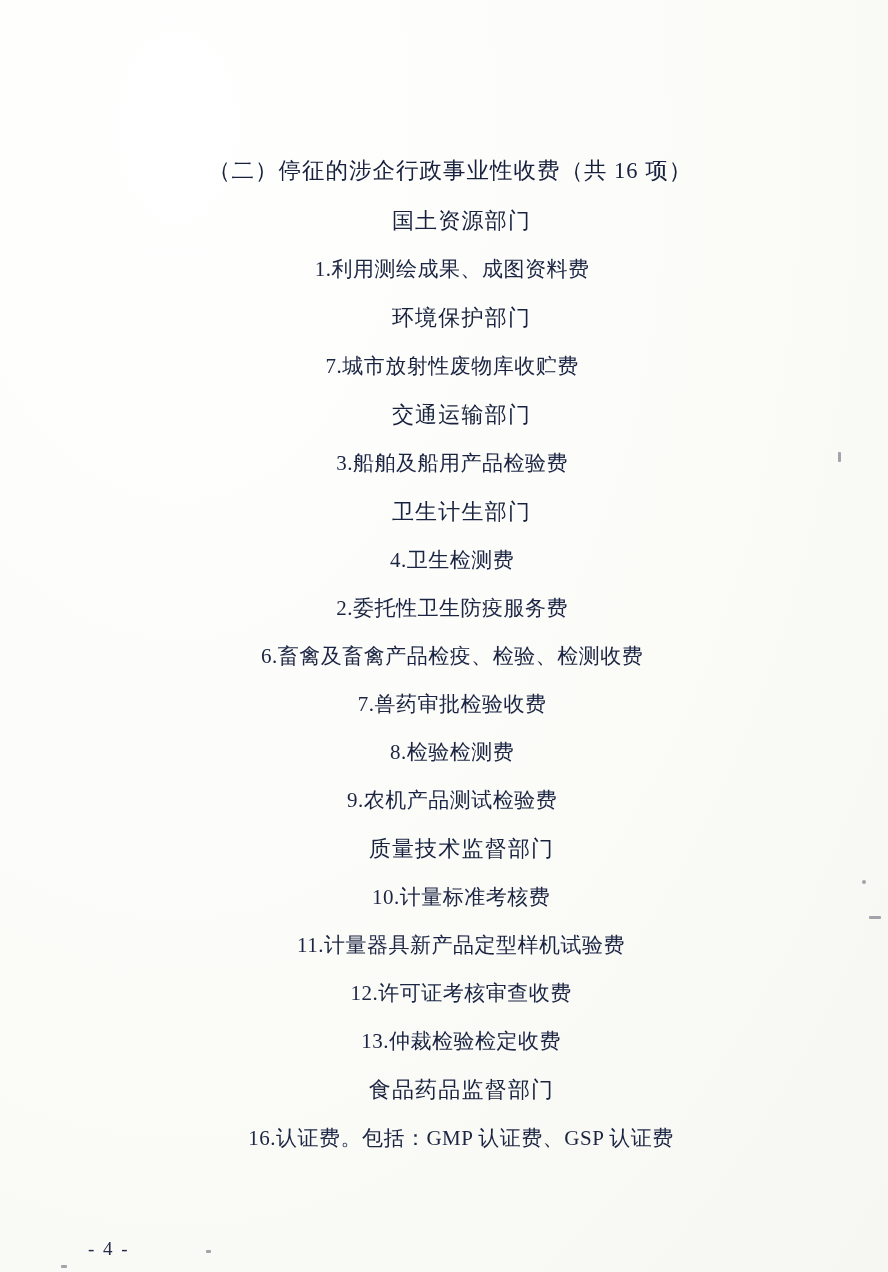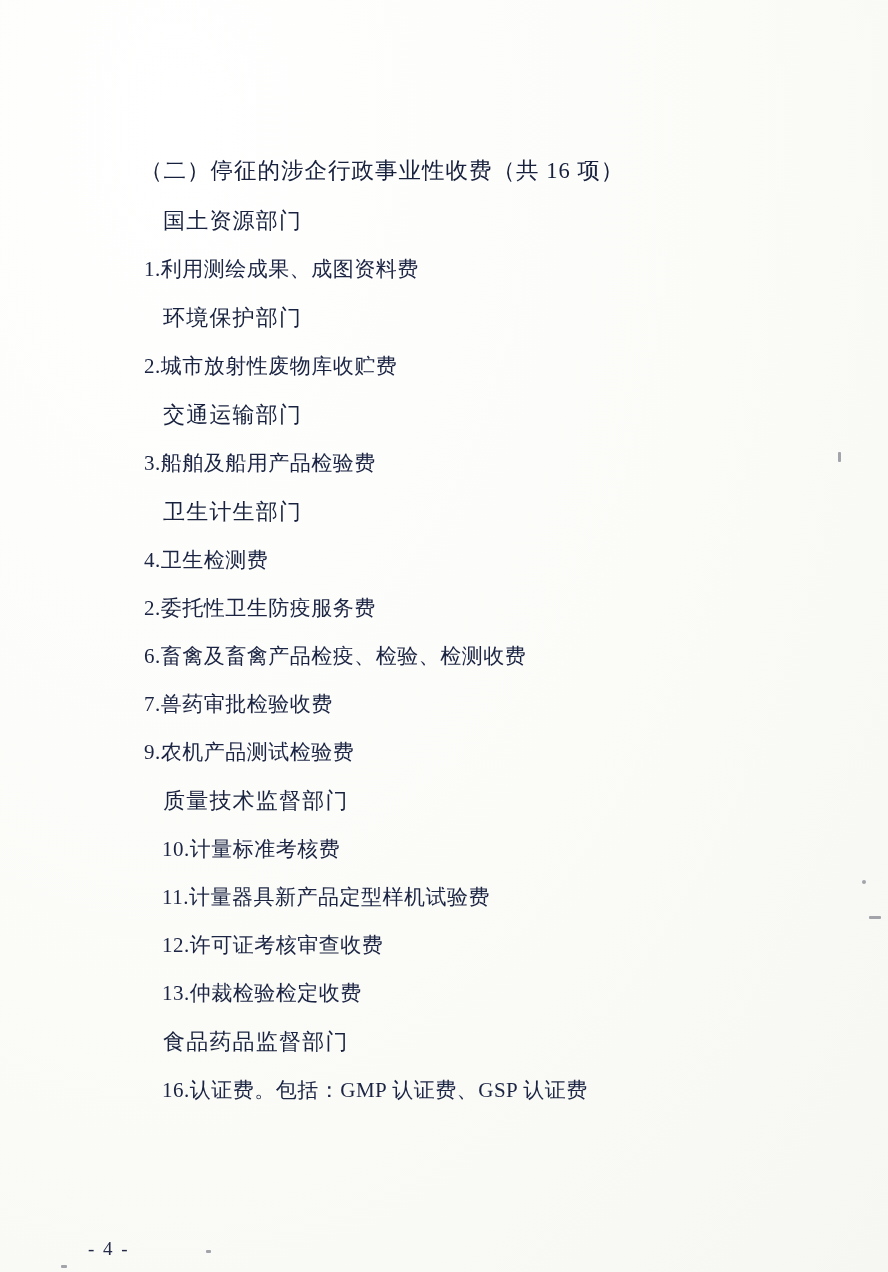--- a/index.html
+++ b/index.html
@@ -19,20 +19,21 @@
     position: absolute;
     inset: 0;
     background:
       radial-gradient(ellipse at 20% 10%, #ffffff 0%, #fbfbf8 55%, #f6f6f2 100%);
   }
   .content {
     position: absolute;
     left: 140px;
     top: 160px;
     width: 620px;
+    text-align: center;
   }
   .line {
     color: #1a2340;
     font-size: 21px;
     line-height: 1.0;
     margin: 0 0 27px 0;
     letter-spacing: 0.5px;
     white-space: nowrap;
   }
   .heading {
@@ -81,28 +82,29 @@
 
 <div class="page">
 
   <div class="content">
     <p class="line heading">（二）停征的涉企行政事业性收费（共 16 项）</p>
 
     <div id="blocks">
         <p class="line dept">国土资源部门</p>
         <p class="line item">1.利用测绘成果、成图资料费</p>
         <p class="line dept">环境保护部门</p>
-        <p class="line item">2.城市放射性废物库收贮费</p>
+        <p class="line item">7.城市放射性废物库收贮费</p>
         <p class="line dept">交通运输部门</p>
         <p class="line item">3.船舶及船用产品检验费</p>
         <p class="line dept">卫生计生部门</p>
         <p class="line item">4.卫生检测费</p>
         <p class="line item">2.委托性卫生防疫服务费</p>
         <p class="line item">6.畜禽及畜禽产品检疫、检验、检测收费</p>
         <p class="line item">7.兽药审批检验收费</p>
+        <p class="line item">8.检验检测费</p>
         <p class="line item">9.农机产品测试检验费</p>
         <p class="line dept">质量技术监督部门</p>
         <p class="line item indent-more">10.计量标准考核费</p>
         <p class="line item indent-more">11.计量器具新产品定型样机试验费</p>
         <p class="line item indent-more">12.许可证考核审查收费</p>
         <p class="line item indent-more">13.仲裁检验检定收费</p>
         <p class="line dept">食品药品监督部门</p>
         <p class="line item indent-more">16.认证费。包括：GMP 认证费、GSP 认证费</p>
       </div>
   </div>

